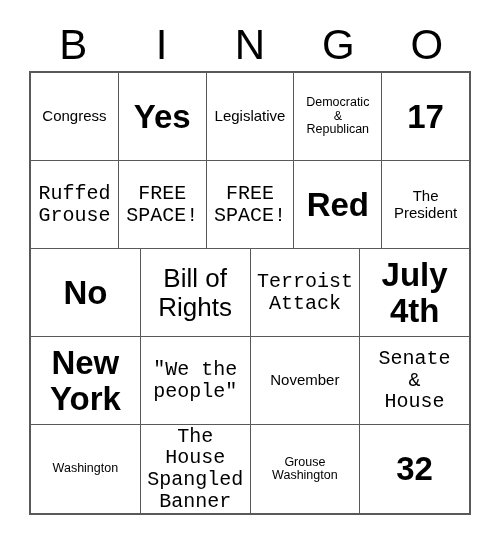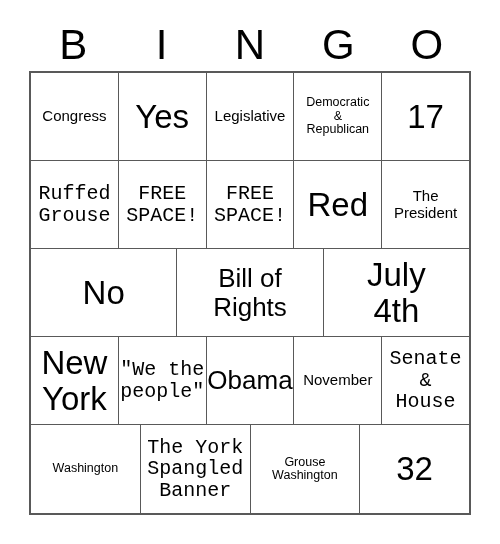--- a/index.html
+++ b/index.html
@@ -82,21 +82,21 @@
   }
   .cell:last-child {
     border-right: none;
   }
 
   
   .sz-xs { font-size: 12.5px; }
   .sz-s  { font-size: 15px; }
   .sz-m  { font-size: 20px; font-family: Liberation Mono, monospace; }
   .sz-l  { font-size: 26px; }
-  .sz-xl { font-size: 33px; }
+  .sz-xl { font-size: 33px; font-weight: bold; }
 </style>
 </head>
 <body>
 
 <div class="card">
 
   <div class="bingo-header">
     <div class="header-letter">B</div>
     <div class="header-letter">I</div>
     <div class="header-letter">N</div>
@@ -115,30 +115,30 @@
       <div class="grid-row">
         <div class="cell sz-m">Ruffed Grouse</div>
         <div class="cell sz-m">FREE SPACE!</div>
         <div class="cell sz-m">FREE SPACE!</div>
         <div class="cell sz-xl">Red</div>
         <div class="cell sz-s">The President</div>
       </div>
       <div class="grid-row">
         <div class="cell sz-xl">No</div>
         <div class="cell sz-l">Bill of Rights</div>
+        <div class="cell sz-m">Terroist Attack</div>
         <div class="cell sz-xl">July 4th</div>
       </div>
       <div class="grid-row">
         <div class="cell sz-xl">New York</div>
         <div class="cell sz-m">"We the people"</div>
-        <div class="cell sz-l">Obama</div>
         <div class="cell sz-s">November</div>
         <div class="cell sz-m">Senate &amp; House</div>
       </div>
       <div class="grid-row">
         <div class="cell sz-xs">Washington</div>
-        <div class="cell sz-m">The York Spangled Banner</div>
+        <div class="cell sz-m">The House Spangled Banner</div>
         <div class="cell sz-xs">Grouse Washington</div>
         <div class="cell sz-xl">32</div>
       </div>
     </div>
 
 </div>
 
 </body></html>

